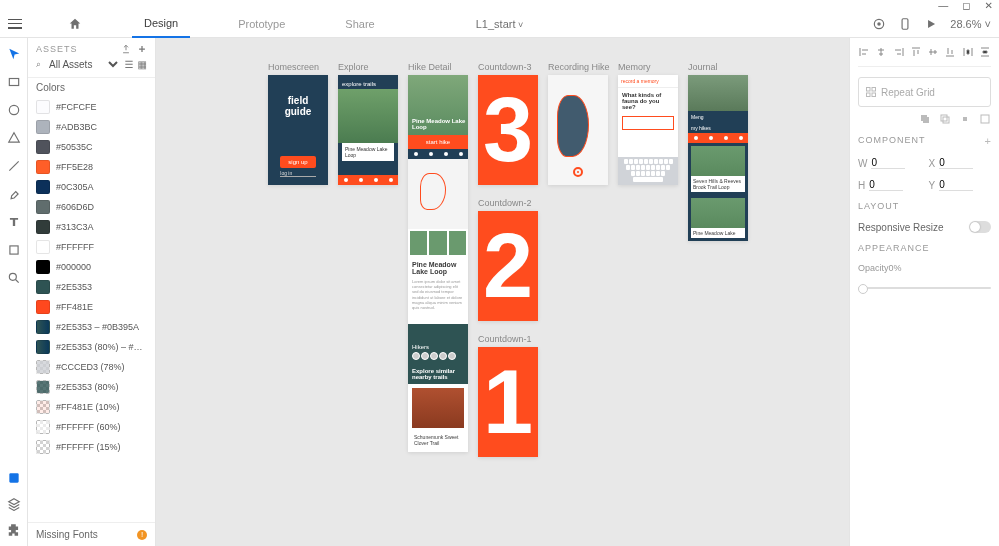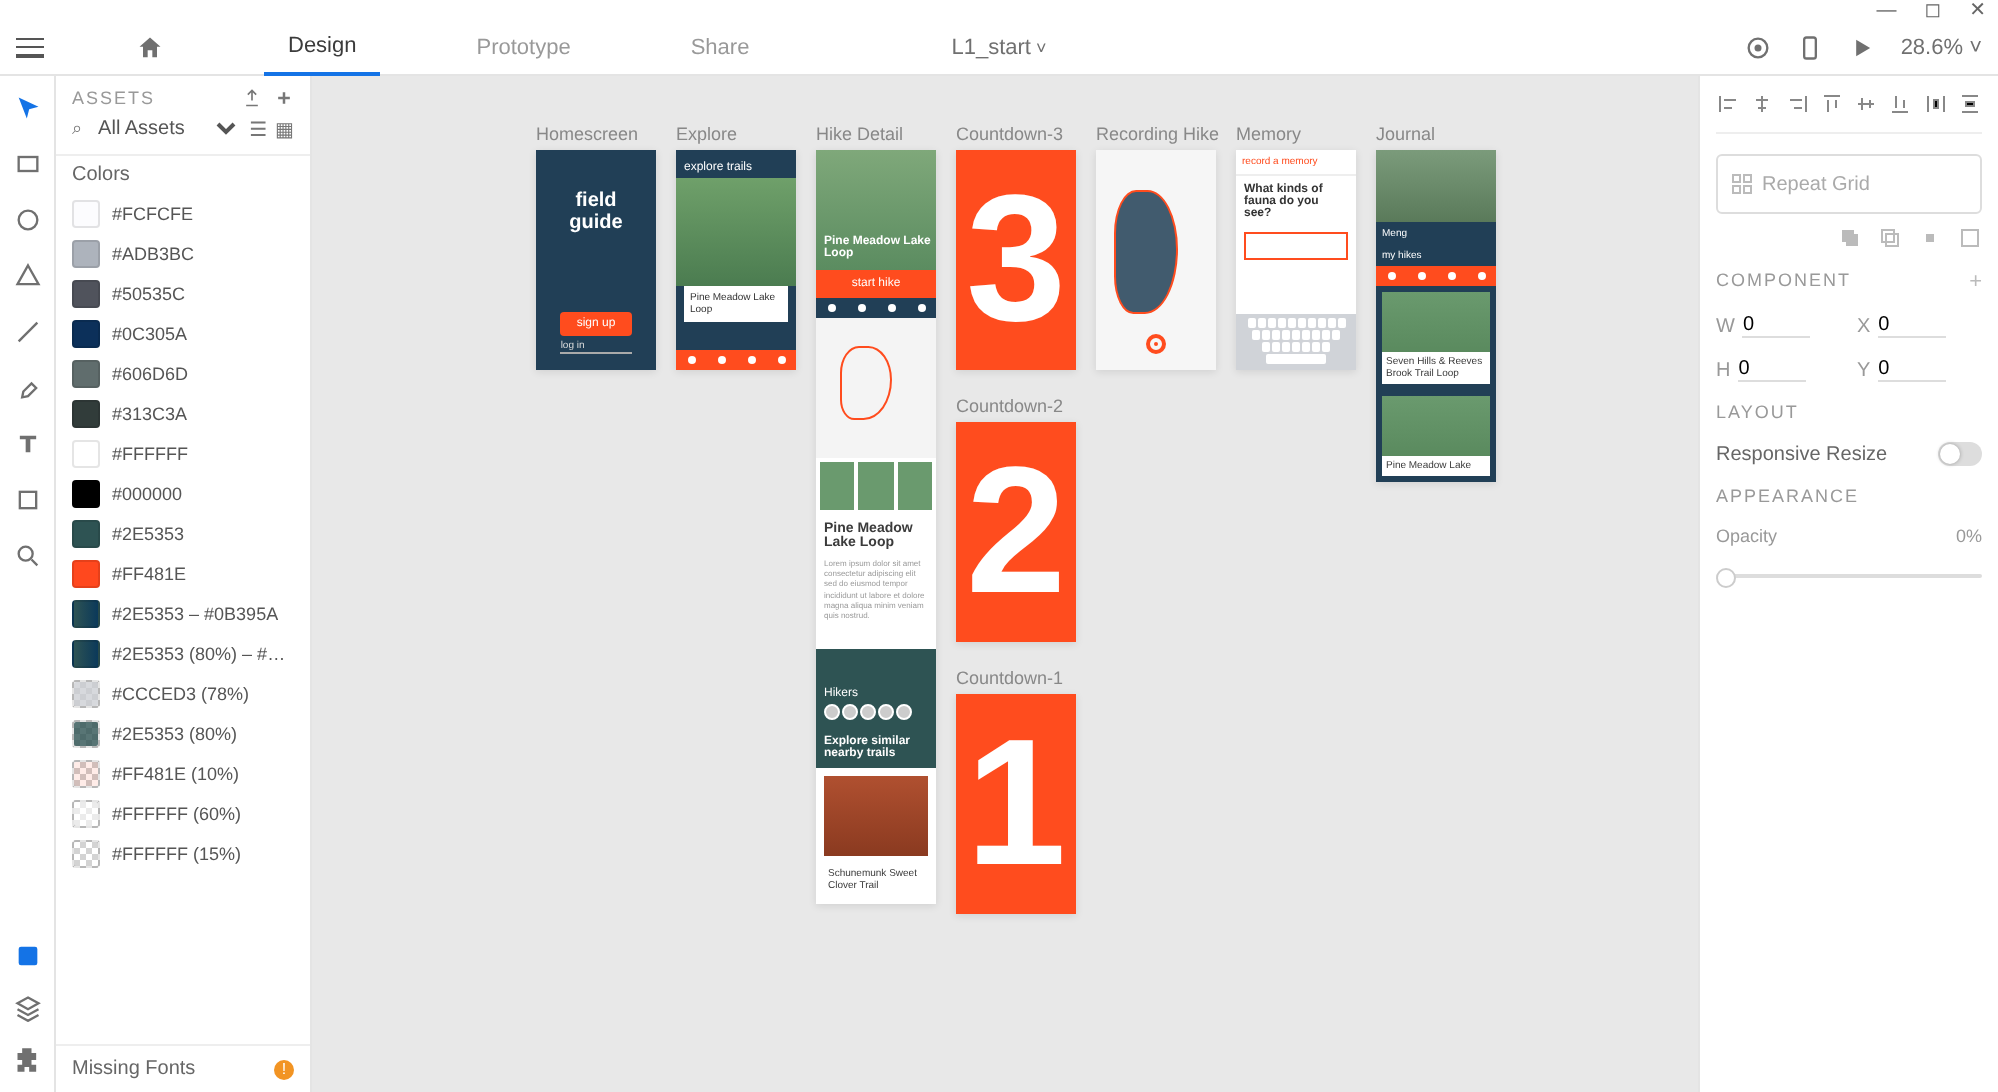--- a/index.html
+++ b/index.html
@@ -122,21 +122,21 @@
 .repeat-grid { border: 1px solid #ddd; border-radius: 3px; padding: 8px 6px; font-size: 10px; color: #aaa; display: flex; align-items: center; gap: 4px; }
 .grid-ops { display:flex; gap:8px; justify-content:flex-end; margin-top:-4px;}
 .grid-ops span{width:12px;height:12px;color:#bbb;}
 .section-title { font-size: 9px; letter-spacing: 1px; color: #999; }
 .wh-row { display: flex; gap: 8px; font-size: 10px; color: #999; }
 .wh-row div { flex: 1; display: flex; gap: 4px; align-items:center;}
 .wh-row input { width: 34px; border: none; border-bottom: 1px solid #ddd; font-size: 10px; }
 .toggle { width: 22px; height: 12px; border-radius: 6px; background: #ddd; position: relative; }
 .toggle::after { content: ""; position: absolute; width: 10px; height: 10px; background: #fff; border-radius: 50%; top: 1px; left: 1px; box-shadow: 0 0 2px rgba(0,0,0,.3); }
 .layout-row { display: flex; justify-content: space-between; align-items: center; font-size: 10px; color: #666; }
-.op-row { display:flex; justify-content:space-between; align-items:center; font-size:9px; color:#999;}
+.op-row { display:flex; justify-content:flex-start; align-items:center; font-size:9px; color:#999;}
 .slider { height:2px; background:#ddd; border-radius:1px; position:relative; margin-top:4px;}
 .slider::after{content:"";position:absolute;left:0;top:-3px;width:8px;height:8px;border-radius:50%;background:#fff;border:1px solid #ccc;}
 
 
 .color-list::-webkit-scrollbar{width:6px;}
 .color-list::-webkit-scrollbar-thumb{background:#ccc;border-radius:3px;}
 </style>
 </head>
 <body>
 
@@ -270,20 +270,24 @@
           </div>
           <div class="color-row">
             <div class="swatch" style="background: rgb(173, 179, 188);"></div>
             <div class="color-label">#ADB3BC</div>
           </div>
           <div class="color-row">
             <div class="swatch" style="background: rgb(80, 83, 92);"></div>
             <div class="color-label">#50535C</div>
           </div>
           <div class="color-row">
+            <div class="swatch" style="background: rgb(255, 94, 40);"></div>
+            <div class="color-label">#FF5E28</div>
+          </div>
+          <div class="color-row">
             <div class="swatch" style="background: rgb(12, 48, 90);"></div>
             <div class="color-label">#0C305A</div>
           </div>
           <div class="color-row">
             <div class="swatch" style="background: rgb(96, 109, 109);"></div>
             <div class="color-label">#606D6D</div>
           </div>
           <div class="color-row">
             <div class="swatch" style="background: rgb(49, 60, 58);"></div>
             <div class="color-label">#313C3A</div>

